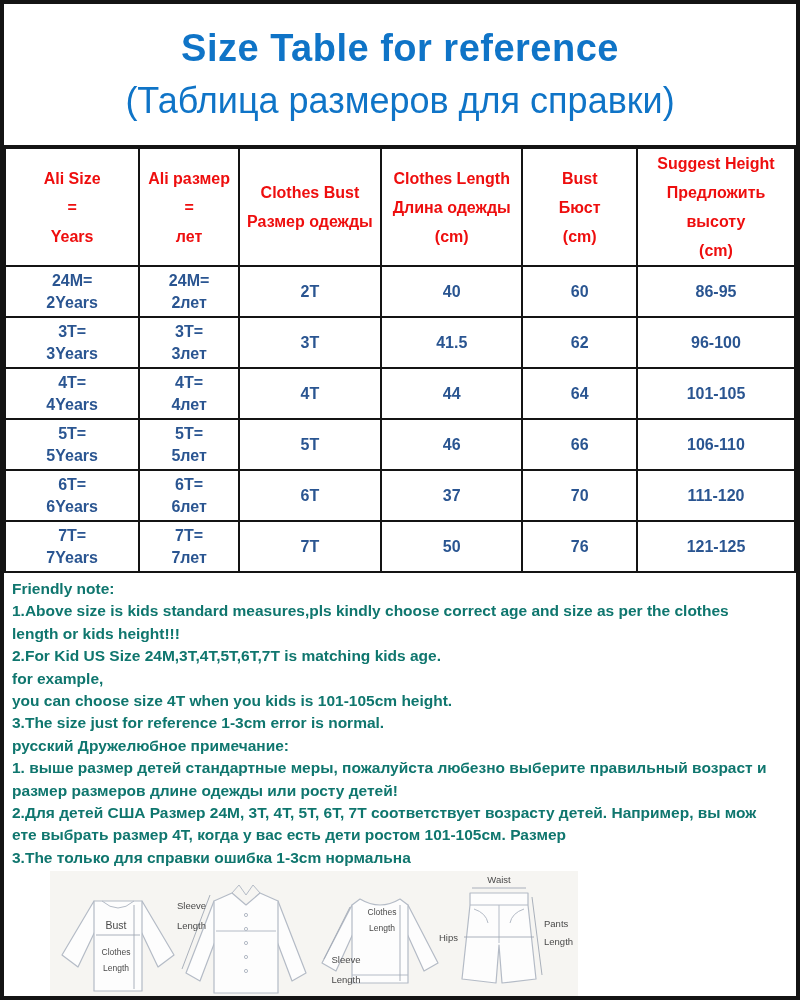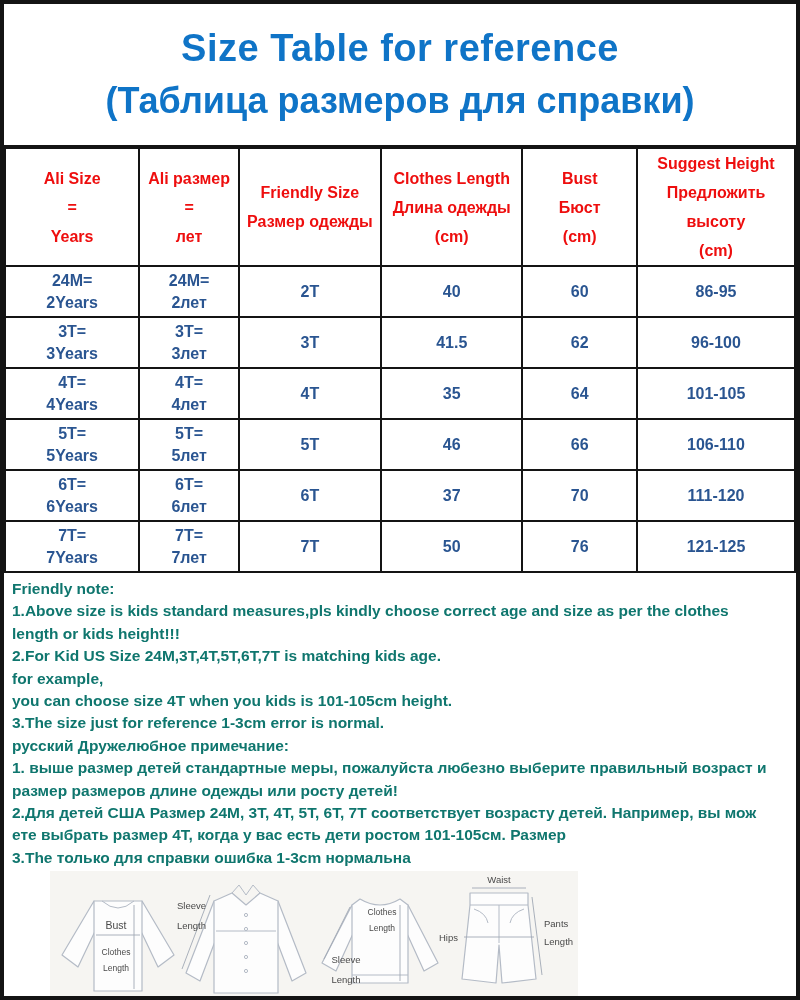--- a/index.html
+++ b/index.html
@@ -15,21 +15,21 @@
   
   .title-block{
     height:143px;
     box-sizing:border-box;
     border-bottom:2px solid #141414;
     display:flex;flex-direction:column;
     justify-content:center;align-items:center;
     gap:10px;
   }
   .title-en{font-size:38px;font-weight:700;color:#0f74c7;letter-spacing:0.5px;}
-  .title-ru{font-size:36px;font-weight:700;color:#0f74c7;}
+  .title-ru{font-size:36px;font-weight:400;color:#0f74c7;}
   
   table.size-table{
     width:100%;
     border-collapse:collapse;
     table-layout:fixed;
   }
   .size-table th,.size-table td{
     border:2px solid #141414;
     text-align:center;
     vertical-align:middle;
@@ -97,21 +97,21 @@
           <div class="th-line">Ali Size</div>
           <div class="th-line">=</div>
           <div class="th-line">Years</div>
         </th>
         <th>
           <div class="th-line">Ali размер</div>
           <div class="th-line">=</div>
           <div class="th-line">лет</div>
         </th>
         <th>
-          <div class="th-line">Friendly Size</div>
+          <div class="th-line">Clothes Bust</div>
           <div class="th-line">Размер одежды</div>
         </th>
         <th>
           <div class="th-line">Clothes Length</div>
           <div class="th-line">Длина одежды</div>
           <div class="th-line">(cm)</div>
         </th>
         <th>
           <div class="th-line">Bust</div>
           <div class="th-line">Бюст</div>
@@ -156,21 +156,21 @@
       <tr>
         <td>
           <div class="td-line">4T=</div>
           <div class="td-line">4Years</div>
         </td>
         <td>
           <div class="td-line">4T=</div>
           <div class="td-line">4лет</div>
         </td>
         <td>4T</td>
-        <td>35</td>
+        <td>44</td>
         <td>64</td>
         <td>101-105</td>
       </tr>
       <tr>
         <td>
           <div class="td-line">5T=</div>
           <div class="td-line">5Years</div>
         </td>
         <td>
           <div class="td-line">5T=</div>

